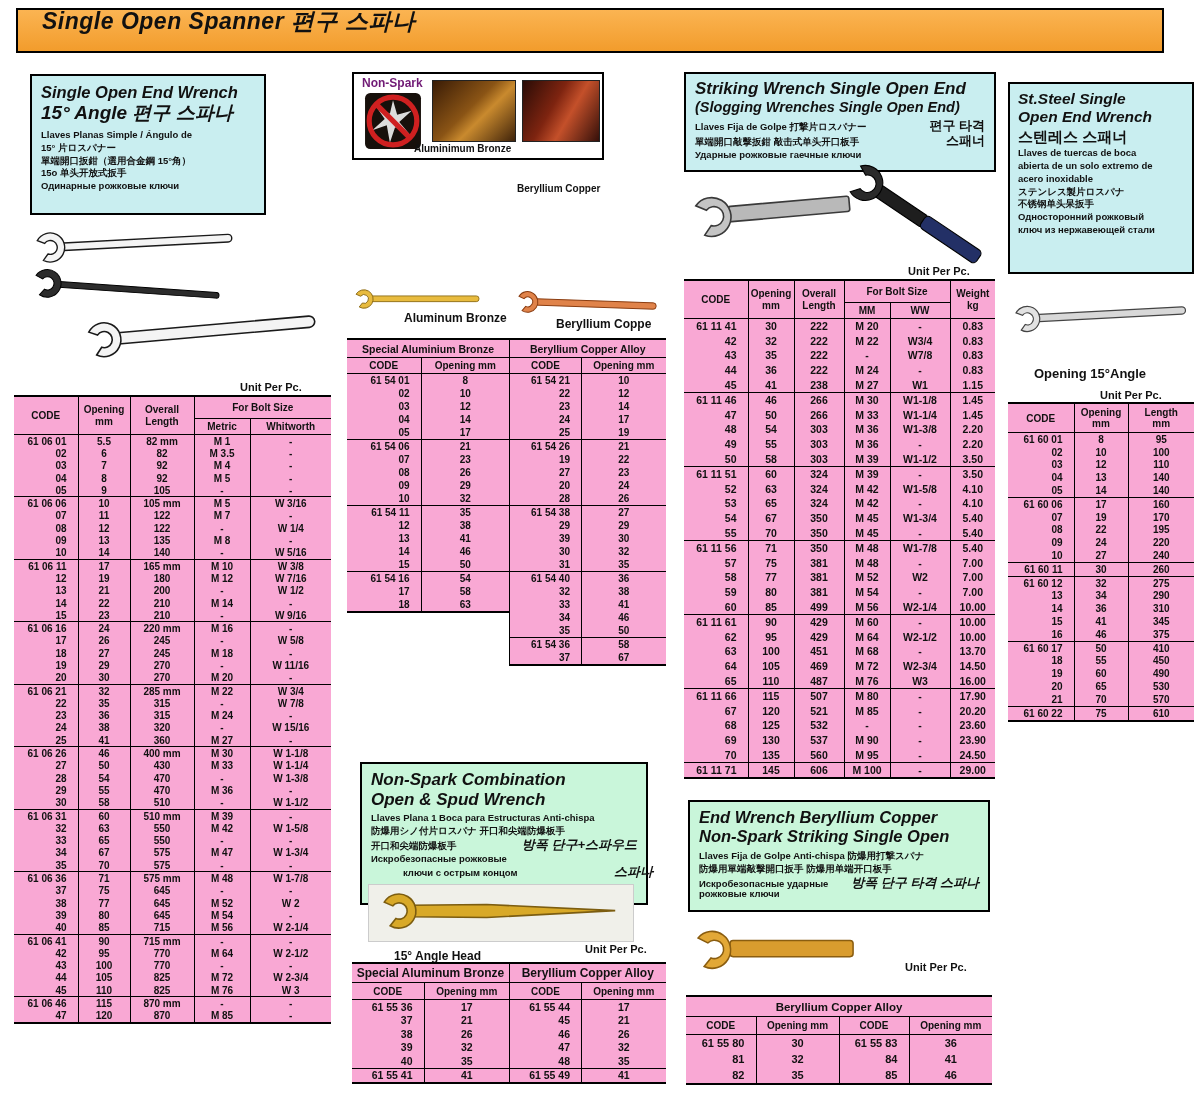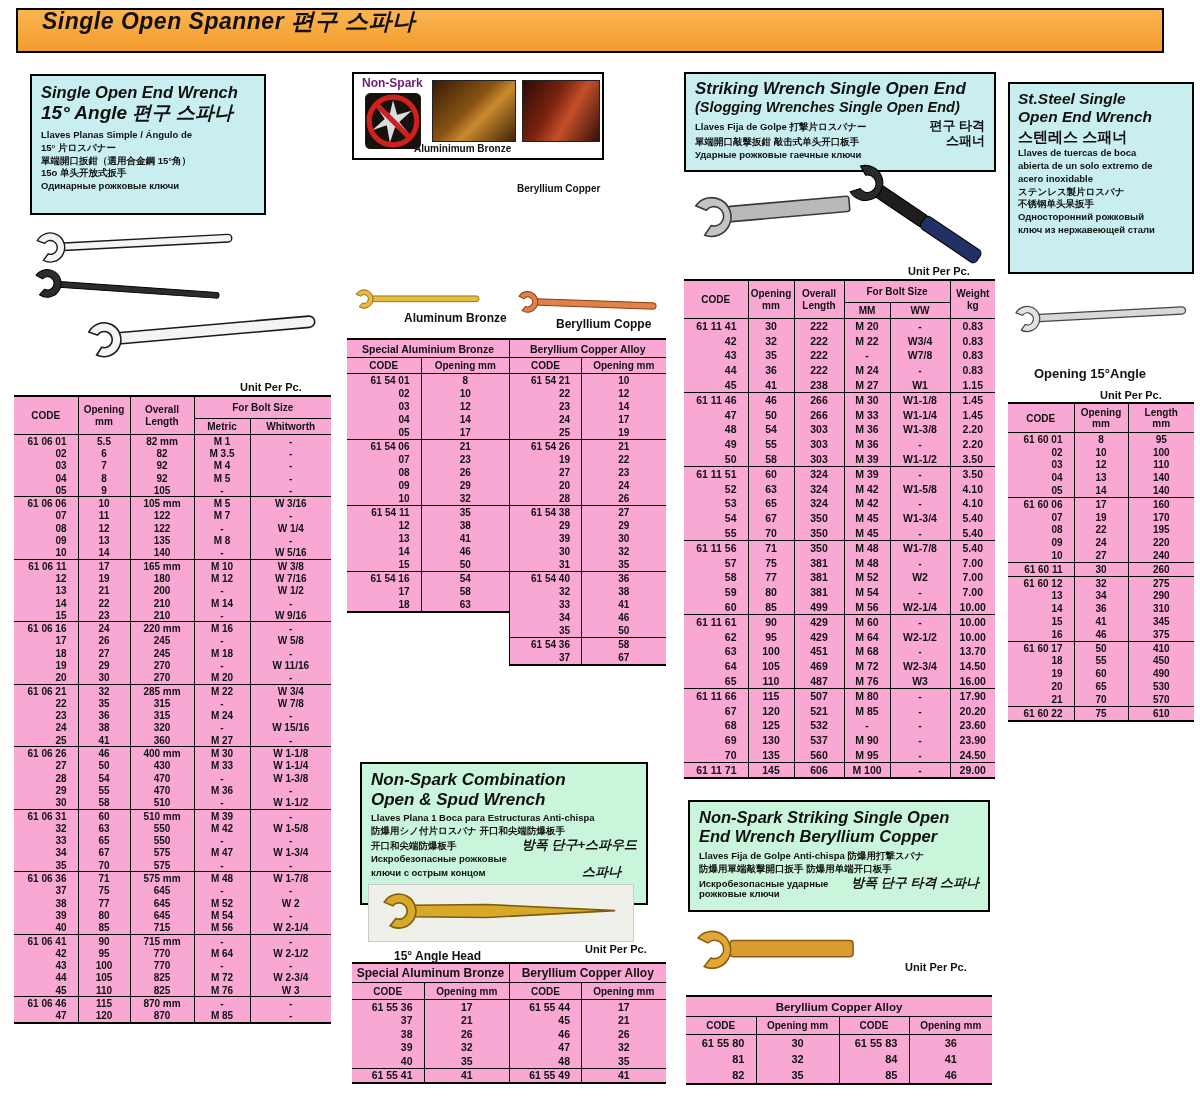--- a/index.html
+++ b/index.html
@@ -723,21 +723,21 @@
   <div class="infobox green" style="left:360px;top:762px;width:288px;height:143px;padding-top:6px;">
     <div class="h1" style="font-size:17px;">Non-Spark Combination</div>
     <div class="h1" style="font-size:17px;">Open &amp; Spud Wrench</div>
     <div class="smaller" style="margin-top:2px;">Llaves Plana 1 Boca para Estructuras Anti-chispa</div>
     <div class="smaller">防爆用シノ付片ロスパナ  开口和尖端防爆板手</div>
     <div class="flexrow">
       <span class="smaller">开口和尖端防爆板手</span>
       <span class="krbig" style="font-style:italic;">방폭 단구+스파우드</span>
     </div>
     <div class="smaller">Искробезопасные рожковые</div>
-    <div class="flexrow" style="width:250px;">
+    <div class="flexrow" style="width:250px;margin-left:32px;">
       <span class="smaller">ключи с острым концом</span>
       <span class="krbig" style="font-style:italic;">스파나</span>
     </div>
   </div>
 
   <div style="position:absolute;left:368px;top:884px;width:264px;height:56px;background:#f0f0ea;border:1px solid #ccc;">
     <svg width="260" height="52" viewBox="0 0 310 64">
       <polygon points="46,25 140,24 298,31.5 140,40 46,39" fill="#d8a928" stroke="#7c5d10" stroke-width="2"></polygon>
       <path d="M17 17 A21 21 0 1 1 17 47 L26 40 A10 10 0 1 0 26 24 Z" fill="#d8a928" stroke="#7c5d10" stroke-width="2" transform="rotate(-14 32 32)"></path>
     </svg>
@@ -1146,22 +1146,22 @@
           <td>145</td>
           <td>606</td>
           <td>M 100</td>
           <td>-</td>
           <td>29.00</td>
         </tr>
       </tbody>
     </table>
 
   <div class="infobox green" style="left:688px;top:800px;width:302px;height:112px;padding-top:6px;">
+    <div class="h1" style="font-size:16.5px;">End Wrench Beryllium  Copper</div>
     <div class="h1" style="font-size:16.5px;">Non-Spark Striking Single Open</div>
-    <div class="h1" style="font-size:16.5px;">End Wrench Beryllium  Copper</div>
     <div class="smaller" style="margin-top:3px;">Llaves Fija de Golpe Anti-chispa 防爆用打撃スパナ</div>
     <div class="smaller">防爆用單端敲擊開口扳手  防爆用单端开口板手</div>
     <div class="flexrow">
       <span class="smaller">Искробезопасные ударные</span>
       <span class="krbig" style="font-style:italic;">방폭 단구 타격 스파나</span>
     </div>
     <div class="smaller" style="margin-top:-2px;">рожковые ключи</div>
   </div>
 
   <svg class="wr" style="left:690px;top:915px;" width="200" height="68" viewBox="0 0 260 64">

